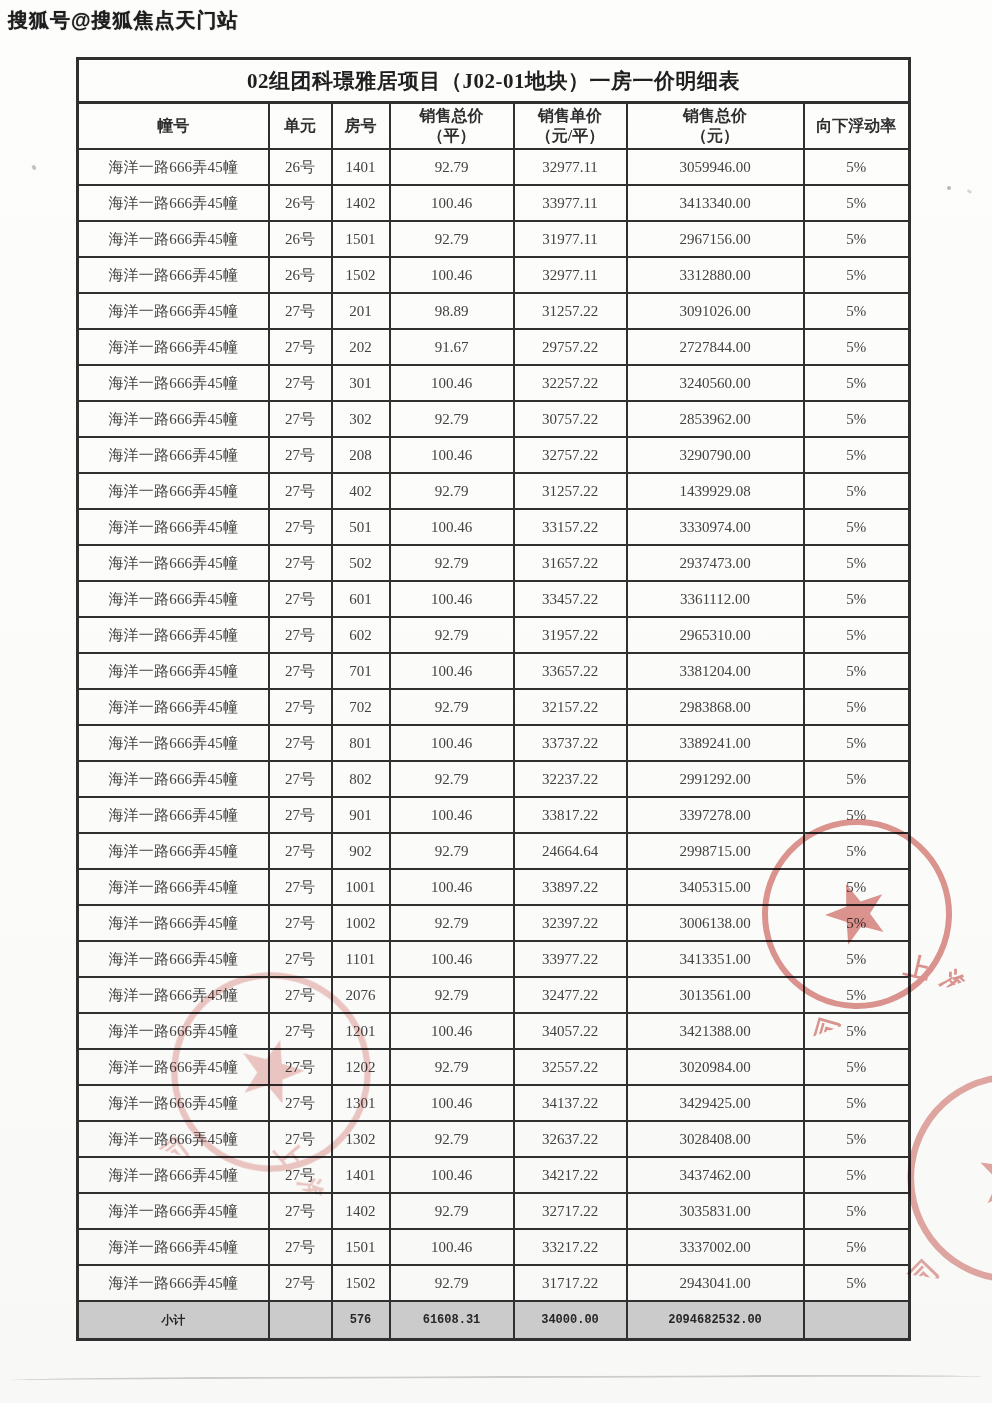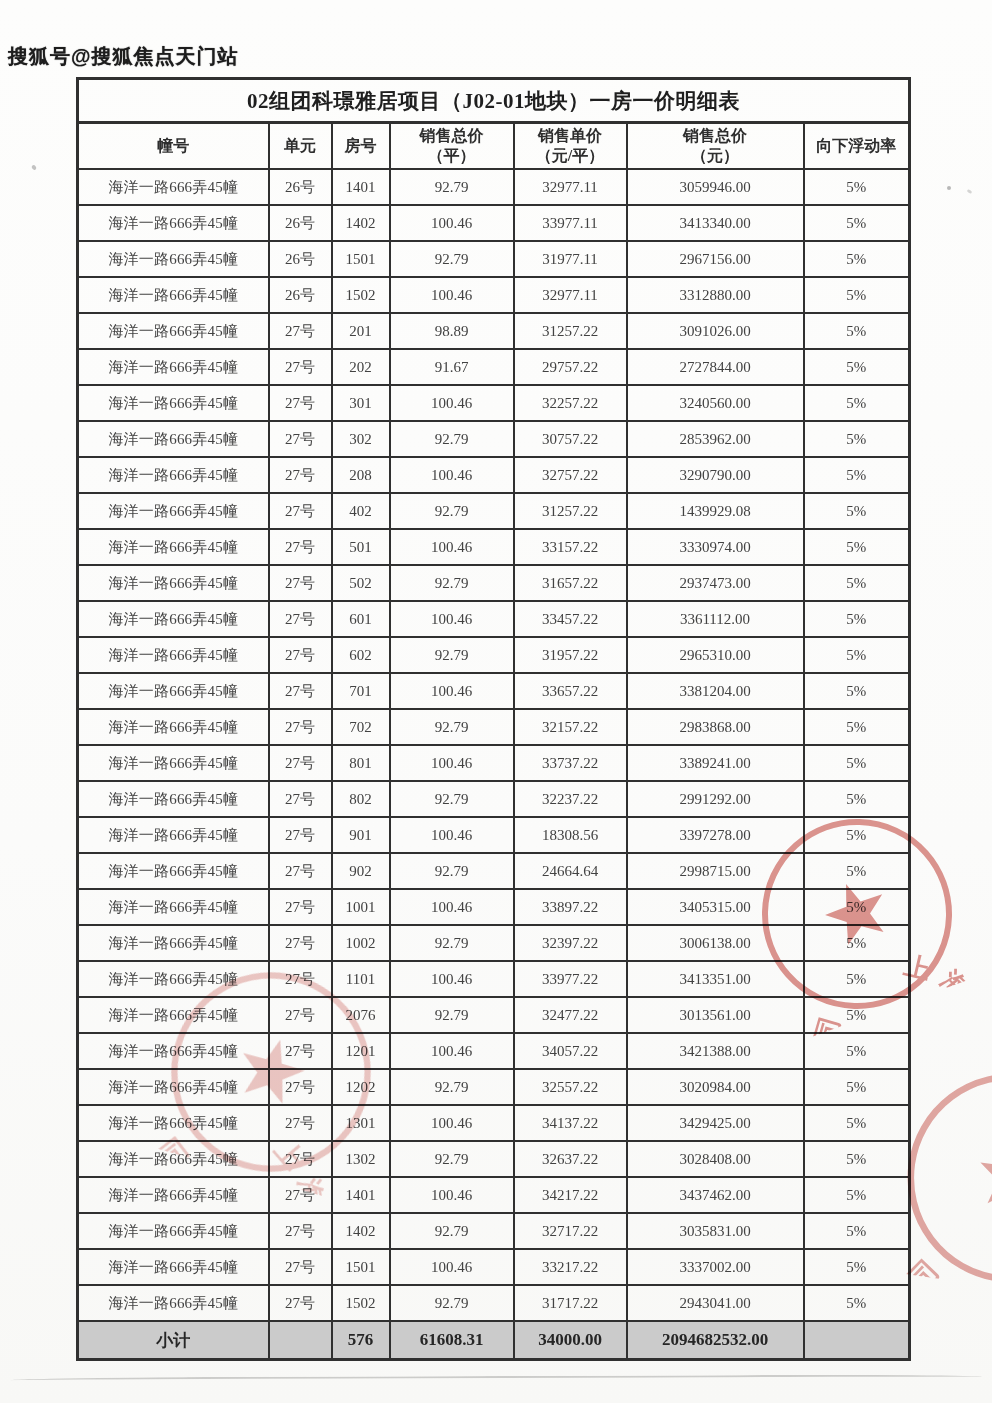--- a/index.html
+++ b/index.html
@@ -10,39 +10,38 @@
   }
   .page{
     position:relative;width:992px;height:1403px;overflow:hidden;
     background:linear-gradient(180deg,#fdfdfc 0%,#fbfbfa 60%,#f8f8f6 100%);
   }
   .watermark{
     position:absolute;left:8px;top:7px;
     font-family:"Liberation Sans","DejaVu Sans",sans-serif;
     font-size:20px;font-weight:bold;color:#1d1d1d;letter-spacing:1px;
     text-shadow:0 0 1px #555;
-    margin-top:36px;
   }
   .sheet{position:absolute;left:76px;top:57px;width:832px;}
-  table{border-collapse:collapse;table-layout:fixed;width:832px;margin-top:20px;}
+  table{border-collapse:collapse;table-layout:fixed;width:832px;}
   table,th,td{border:2px solid #303030;}
   table{border-width:3px;}
   th,td{padding:0;text-align:center;vertical-align:middle;overflow:hidden;}
   .title-row th{
     height:41px;font-size:21px;font-weight:700;color:#1f1f1f;
     border-bottom-width:3px;letter-spacing:.5px;
   }
   .head-row th{
     height:44px;font-size:16px;font-weight:600;color:#2e2e2e;
     white-space:pre-line;line-height:1.25;
   }
   tbody td{height:34px;font-size:15px;color:#424242;}
   tbody td:first-child{letter-spacing:0.2px;}
   tfoot td{
-    height:36px;background:#cbcbcb;font-size:17px;font-weight:700;color:#262626;
+    height:36px;background:#cbcbcb;font-size:12px;font-weight:700;color:#262626;font-family:Liberation Mono, monospace;
   }
   .stamp{position:absolute;mix-blend-mode:multiply;pointer-events:none;}
   .stamp text{font-family:"Liberation Serif","DejaVu Serif",serif;font-weight:bold;}
   .stamp-main{left:757px;top:814px;opacity:.62;transform:rotate(-20deg);}
   .stamp-faint{left:166px;top:967px;opacity:.32;transform:rotate(16deg);filter:blur(.6px);}
   .stamp-edge{left:902px;top:1068px;opacity:.5;transform:rotate(8deg);}
   .crease{
     position:absolute;left:10px;top:1376px;width:972px;height:3px;
     border-top:2px solid rgba(150,150,148,.45);border-radius:50%/100%;
     transform:rotate(-.2deg);
@@ -248,21 +247,21 @@
     <td>92.79</td>
     <td>32237.22</td>
     <td>2991292.00</td>
     <td>5%</td>
   </tr>
           <tr>
     <td>海洋一路666弄45幢</td>
     <td>27号</td>
     <td>901</td>
     <td>100.46</td>
-    <td>18308.56</td>
+    <td>33817.22</td>
     <td>3397278.00</td>
     <td>5%</td>
   </tr>
           <tr>
     <td>海洋一路666弄45幢</td>
     <td>27号</td>
     <td>902</td>
     <td>92.79</td>
     <td>24664.64</td>
     <td>2998715.00</td>

